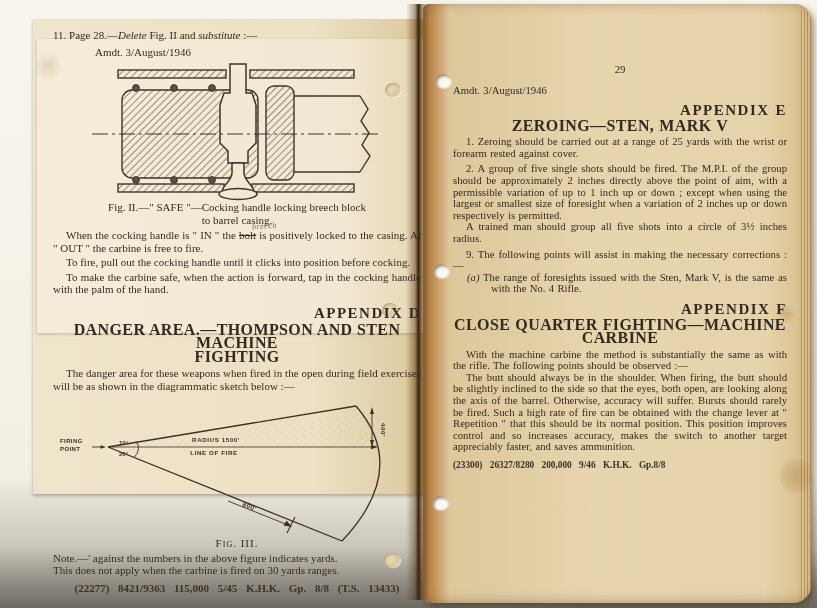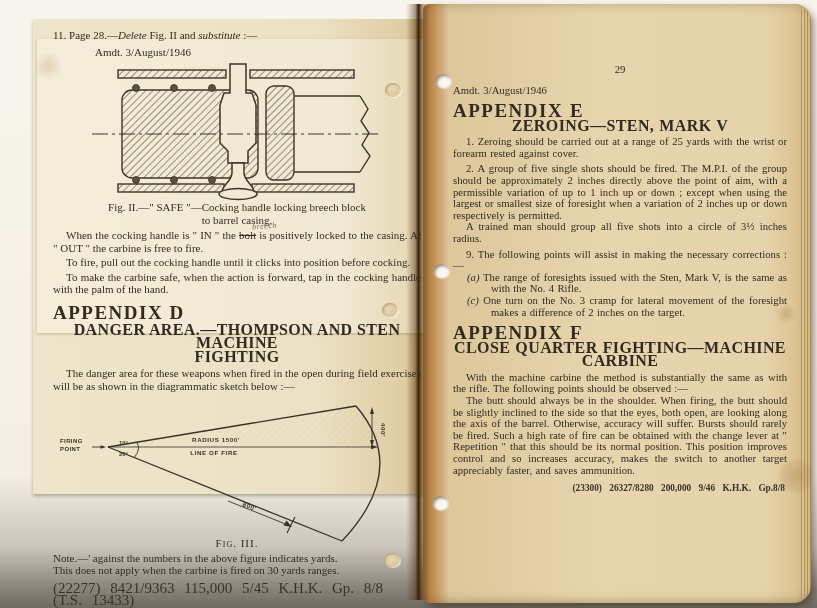--- a/index.html
+++ b/index.html
@@ -60,32 +60,32 @@
   .content-right{
     position:absolute;inset:0;padding:60px 24px 0 30px;z-index:6;
     font-size:10.7px;line-height:11.6px;word-spacing:.06em;
   }
   p{margin:0;text-align:justify;}
   .ctr{text-align:center;}
   .ind{text-indent:13px;}
   .amdt-line{margin:4px 0 0 42px;}
   .figwrap{text-align:center;margin-top:5px;line-height:0;}
   .cap{line-height:12.4px;}
-  .head1{font-weight:bold;font-size:19px;letter-spacing:1.5px;text-align:left;}
+  .head1{font-weight:bold;font-size:15px;letter-spacing:1.5px;text-align:right;}
   .head2{font-weight:bold;font-size:16px;letter-spacing:.4px;text-align:center;line-height:13.5px;}
   .mt2{margin-top:2px;}.mt3{margin-top:3px;}.mt4{margin-top:4px;}.mt9{margin-top:9px;}.mt11{margin-top:11px;}
   .struck{text-decoration:line-through;}
   .pencil-wrap{position:relative;}
   .pencil{
     position:absolute;left:0;top:-8px;font-size:8px;color:#756a5c;
     font-style:italic;letter-spacing:.6px;transform:rotate(-4deg);white-space:nowrap;
   }
   .note{line-height:12.4px;}
-  .foot{font-size:15px;word-spacing:6px;margin-top:5px;text-align:left;font-weight:normal;color:#3a3228;}
-  .foot-r{font-size:9.3px;word-spacing:5px;margin-top:7px;text-align:right;padding-right:2px;font-weight:bold;color:#3a3228;}
+  .foot{font-size:11px;word-spacing:6px;margin-top:5px;text-align:center;font-weight:bold;color:#3a3228;}
+  .foot-r{font-size:9.3px;word-spacing:5px;margin-top:7px;text-align:left;padding-right:2px;font-weight:bold;color:#3a3228;}
   .pt{padding-left:38px;text-indent:-24px;}
   .ptl{font-style:italic;}
   .fig-caption{margin-top:-8px;letter-spacing:1px;font-variant:small-caps;}
   svg text{font-family:"Liberation Sans","DejaVu Sans",sans-serif;fill:#3a3126;}
 </style>
 </head>
 <body>
 
 <div class="page page-left">
   <div class="slip"></div>
@@ -210,21 +210,20 @@
 
     <p class="head1 mt9">APPENDIX E</p>
     <p class="head2 mt2">ZEROING—STEN, MARK V</p>
 
     <p class="ind mt4">1. Zeroing should be carried out at a range of 25 yards with the wrist or forearm rested against cover.</p>
     <p class="ind mt4">2. A group of five single shots should be fired. The M.P.I. of the group should be approximately 2 inches directly above the point of aim, with a permissible variation of up to 1 inch up or down ; except when using the largest or smallest size of foresight when a variation of 2 inches up or down respectively is permitted.</p>
     <p class="ind">A trained man should group all five shots into a circle of 3½ inches radius.</p>
     <p class="ind mt4">9. The following points will assist in making the necessary corrections :—</p>
 
     <p class="pt"><span class="ptl">(a)</span> <span>The range of foresights issued with the Sten, Mark V, is the same as with the No. 4 Rifle.</span></p>
-    <p class="pt"><span class="ptl">(c)</span> <span>One turn on the No. 3 cramp for lateral movement of the foresight makes a difference of 2 inches on the target.</span></p>
 
     <p class="head1 mt9">APPENDIX F</p>
     <p class="head2 mt2">CLOSE QUARTER FIGHTING—MACHINE CARBINE</p>
 
     <p class="ind mt4">With the machine carbine the method is substantially the same as with the rifle. The following points should be observed :—</p>
     <p class="ind">The butt should always be in the shoulder. When firing, the butt should be slightly inclined to the side so that the eyes, both open, are looking along the axis of the barrel. Otherwise, accuracy will suffer. Bursts should rarely be fired. Such a high rate of fire can be obtained with the change lever at " Repetition " that this should be its normal position. This position improves control and so increases accuracy, makes the switch to another target appreciably faster, and saves ammunition.</p>
 
     <p class="foot-r">(23300) 26327/8280 200,000 9/46 K.H.K. Gp.8/8</p>
   </div>
 </div>

